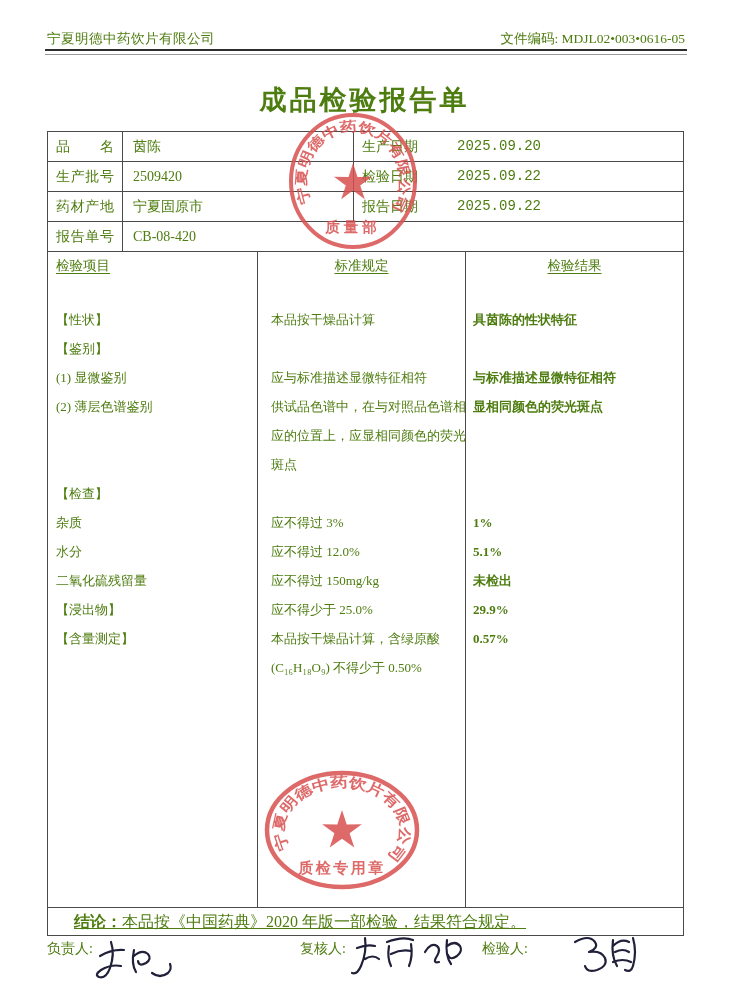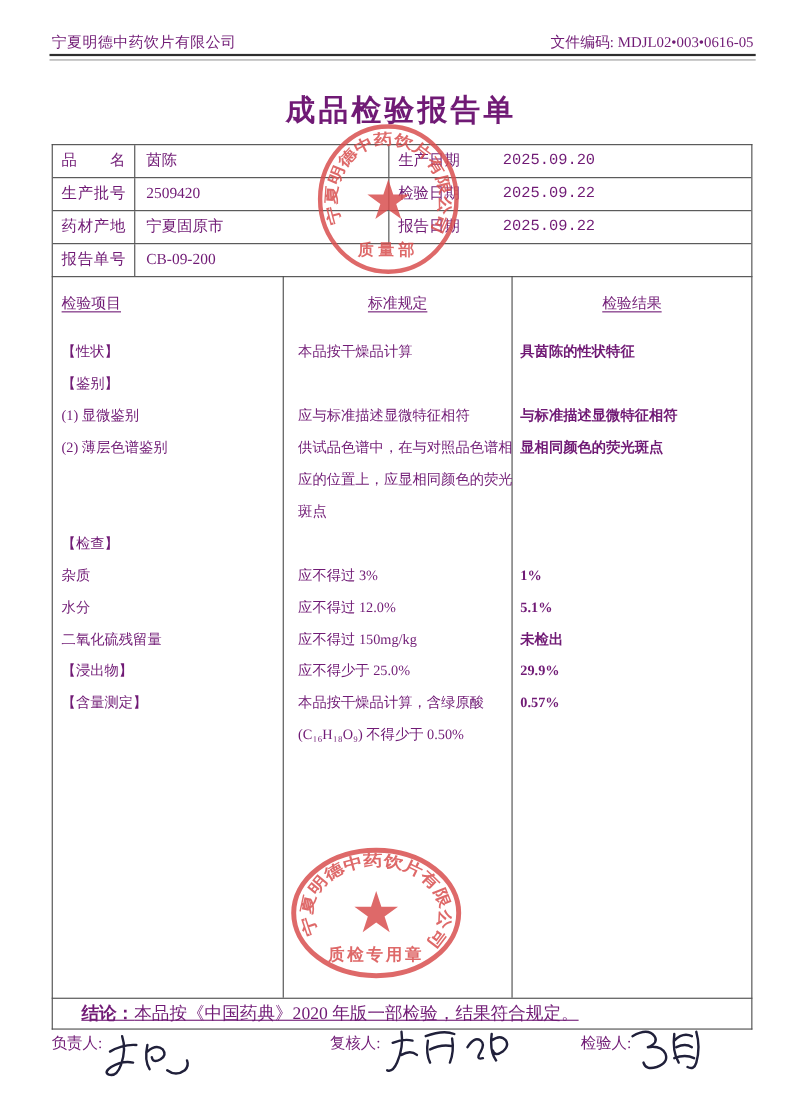--- a/index.html
+++ b/index.html
@@ -1,18 +1,18 @@
 <!DOCTYPE html>
 <html><head>
 <meta charset="utf-8">
 <style>
   html,body{margin:0;padding:0;background:#ffffff;}
   .doc{
     position:relative;width:729px;height:1000px;background:#fff;overflow:hidden;
-    font-family:"Liberation Serif","DejaVu Serif",serif;color:#701a75;
+    font-family:"Liberation Serif","DejaVu Serif",serif;color:#4d7c0f;
   }
   
   .hdr-company{position:absolute;left:47px;top:30px;font-size:13.5px;letter-spacing:.5px;}
   .hdr-code{position:absolute;right:44px;top:30px;font-size:13.5px;text-align:center;}
   .rule-thick{position:absolute;left:45px;right:42px;top:49px;border-top:2.5px solid #2e2e2e;}
   .rule-thin{position:absolute;left:45px;right:42px;top:54px;border-top:1px solid #9a9a9a;}
   .title{position:absolute;left:0;right:0;top:82px;text-align:center;
          font-size:27px;font-weight:bold;letter-spacing:3px;}
   
   .info{position:absolute;left:47px;top:131px;width:637px;border:1px solid #4a4a4a;border-bottom:none;box-sizing:border-box;}
@@ -26,21 +26,21 @@
   .iright{flex:1;display:flex;line-height:29px;font-size:14px;}
   .ilabel2{padding-left:8px;width:87px;font-family:Liberation Serif, serif;}
   .ival2{padding-left:8px;font-family:Liberation Mono, monospace;}
   
   .main{position:absolute;left:47px;top:251px;width:637px;height:657px;
         border:1px solid #4a4a4a;border-top:none;box-sizing:border-box;display:flex;}
   .col{box-sizing:border-box;height:100%;}
   .col1{width:210px;border-right:1px solid #4a4a4a;}
   .col2{width:208px;border-right:1px solid #4a4a4a;}
   .col3{flex:1;}
-  .col-head{height:54px;box-sizing:border-box;padding-top:16px;font-size:13.5px;}
+  .col-head{height:54px;box-sizing:border-box;padding-top:6px;font-size:13.5px;}
   .col1 .col-head{padding-left:8px;}
   .col2 .col-head,.col3 .col-head{text-align:center;}
   .col-head span{text-decoration:underline;text-underline-offset:3px;}
   .tline{height:29px;line-height:29px;font-size:13px;white-space:nowrap;}
   .col1 .tline{padding-left:8px;}
   .col2 .tline{padding-left:13px;}
   .col3 .tline{padding-left:7px;font-weight:bold;}
   
   .conclusion{position:absolute;left:47px;top:908px;width:637px;height:28px;box-sizing:border-box;
               border:1px solid #4a4a4a;border-top:none;line-height:27px;font-size:16px;padding-left:26px;text-decoration:underline;}
@@ -84,21 +84,21 @@
     <div class="irow">
       <div class="ilabel">药材产地</div>
       <div class="ival">宁夏固原市</div>
       <div class="iright">
         <div class="ilabel2">报告日期</div>
         <div class="ival2">2025.09.22</div>
       </div>
     </div>
     <div class="irow">
       <div class="ilabel">报告单号</div>
-      <div class="ival full">CB-09-200</div>
+      <div class="ival full">CB-08-420</div>
     </div>
   </div>
 
   <div class="main">
     <div class="col col1">
       <div class="col-head"><span>检验项目</span></div>
       <div class="tline">【性状】</div>
       <div class="tline">【鉴别】</div>
       <div class="tline">(1) 显微鉴别</div>
       <div class="tline">(2) 薄层色谱鉴别</div>
@@ -145,21 +145,21 @@
       <div class="tline"></div>
     </div>
   </div>
 
   <div class="conclusion">
     <b>结论：</b><span>本品按《中国药典》2020 年版一部检验，结果符合规定。</span>
   </div>
 
   <div class="signlabel" style="left:47px;top:940px;">负责人:</div>
   <div class="signlabel" style="left:300px;top:940px;">复核人:</div>
-  <div class="signlabel" style="left:528px;top:940px;">检验人:</div>
+  <div class="signlabel" style="left:482px;top:940px;">检验人:</div>
 
   <svg class="sig-svg" style="left:88px;top:934px;" width="95" height="58" viewBox="0 0 95 58">
     <path d="M12 22 q12 -7 24 -6 m-13 -8 q4 12 -1 26 q-4 11 -11 9 q-5 -2 2 -7 q10 -6 20 -4"></path>
     <path d="M46 16 q-3 14 2 22 m-2 -16 q8 -7 14 -2 q4 5 -2 9 q-7 4 -8 -2 m14 12 q8 6 16 0 q4 -4 2 -9"></path>
   </svg>
   <svg class="sig-svg" style="left:343px;top:928px;" width="130" height="64" viewBox="0 0 130 64">
     <path d="M14 20 q10 -4 18 -2 m-10 -8 q2 14 -4 28 q-4 9 -9 7 m13 -14 q8 -5 14 0"></path>
     <path d="M44 14 q16 -6 26 -2 m-24 6 q-2 12 2 20 m20 -22 q2 12 -2 22 m-18 -12 q10 -5 20 -3"></path>
     <path d="M82 24 q6 -10 12 -6 q4 3 0 10 q-5 8 2 6 m8 -22 q-2 16 4 24 m-4 -18 q8 -6 13 0 q3 5 -3 10 q-7 5 -9 -1"></path>
   </svg>

